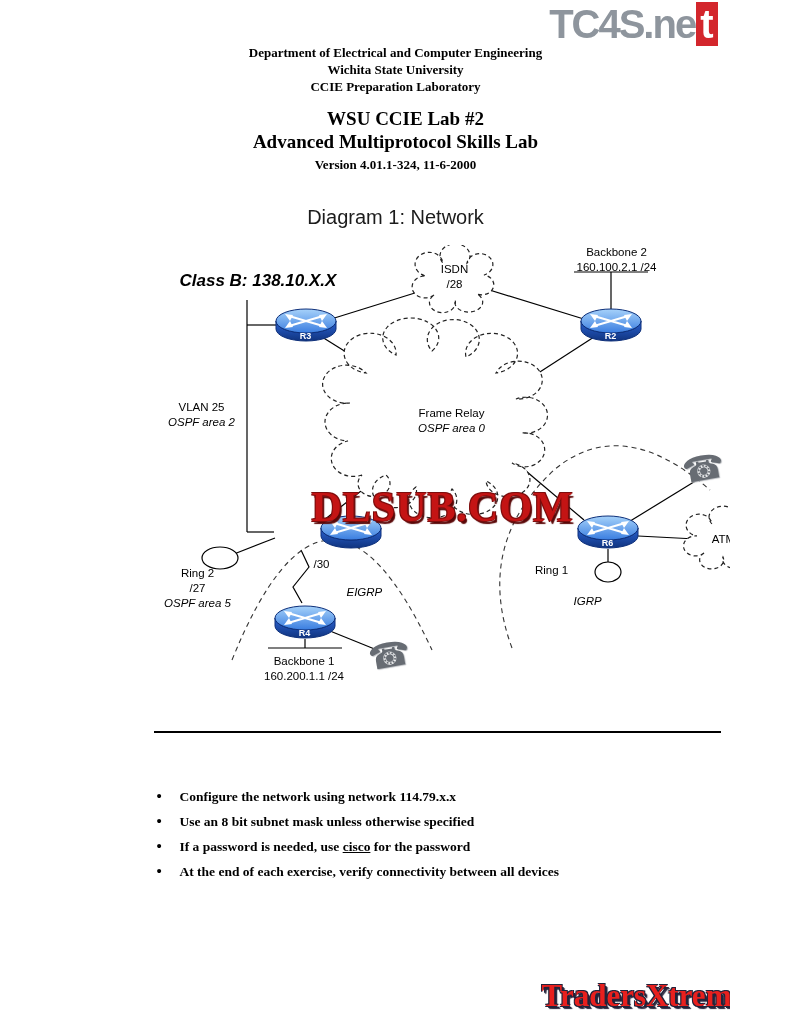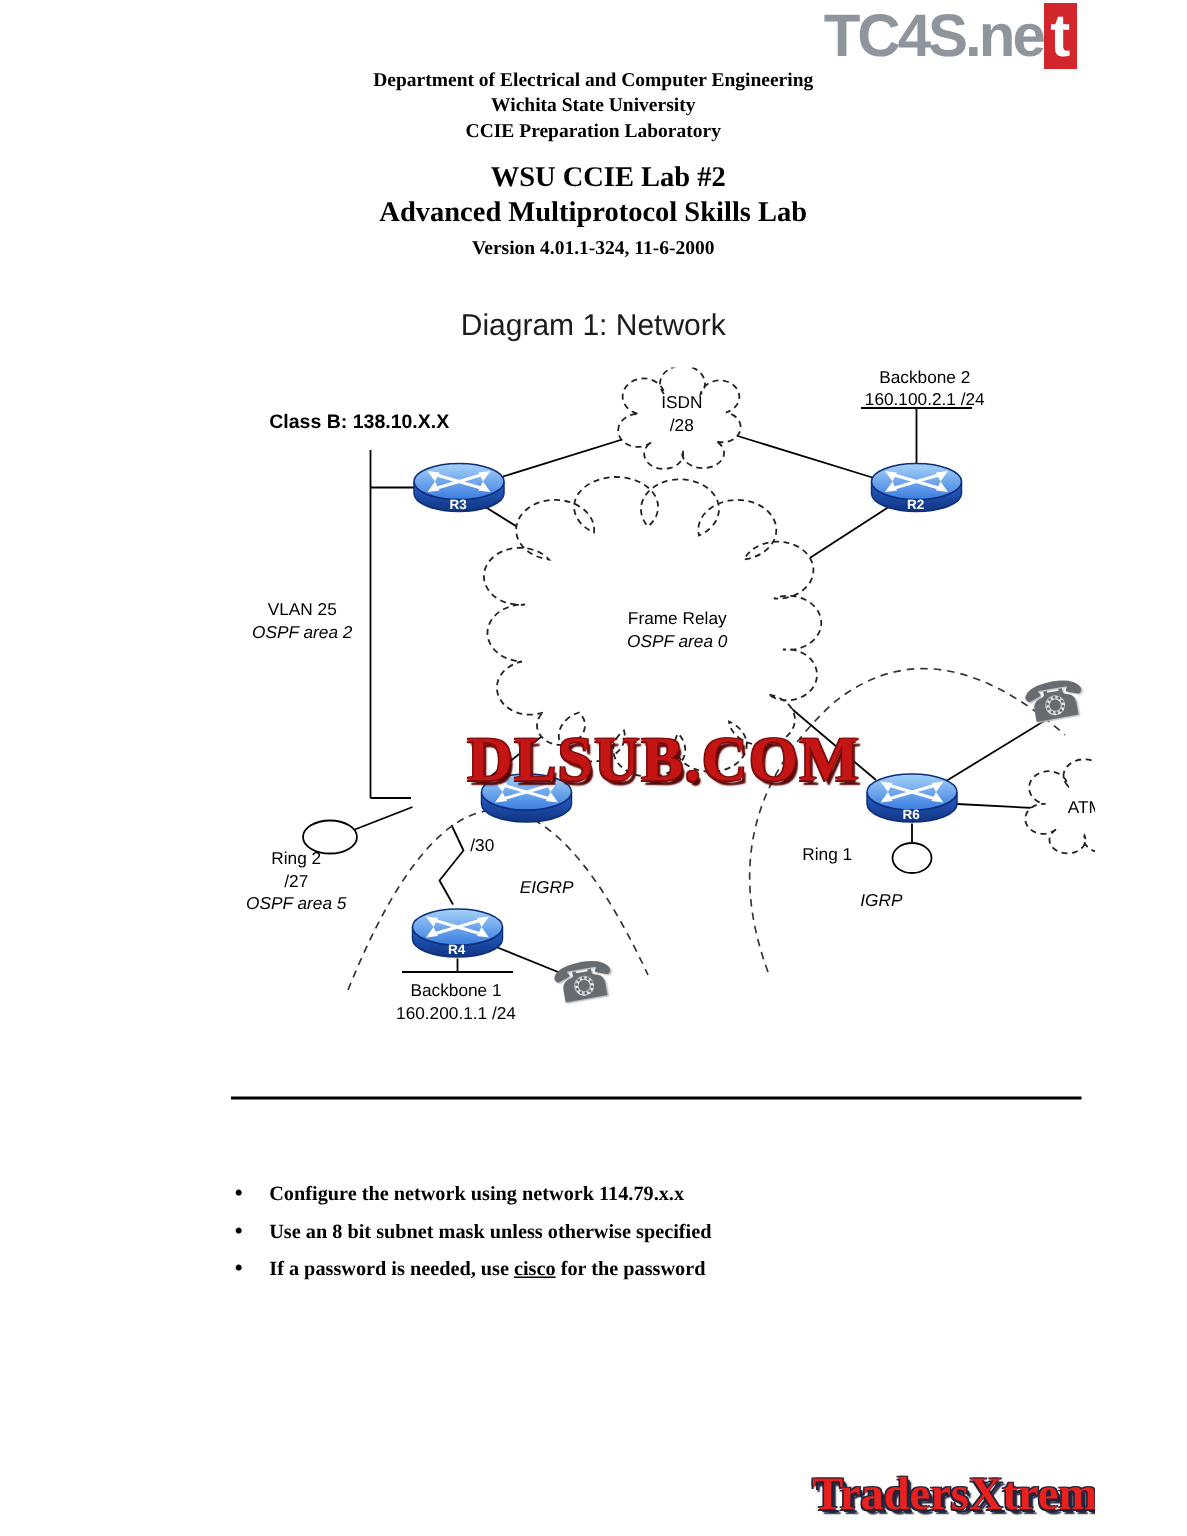--- a/index.html
+++ b/index.html
@@ -22,21 +22,21 @@
                    font-family:"Liberation Sans", sans-serif; font-size:20px; color:#1c1c1c; }
 
   
   .diagram { position:absolute; top:245px; left:0; width:791px; height:470px; }
   .net-svg { position:absolute; top:0; left:0; z-index:1; }
   .lbl { position:absolute; z-index:2; font-family:"Liberation Sans", sans-serif; font-size:11.5px;
          color:#000; white-space:nowrap; line-height:15px; }
   .lbl.c { text-align:center; white-space:normal; }
   .i { font-style:italic; }
   .b { font-weight:bold; }
-  .classb { font-size:13px; }
+  .classb { font-size:17px;font-style:italic; }
 
   .router { position:absolute; z-index:3; width:62px; height:34px; }
   .router .rlabel { position:absolute; bottom:0; left:0; width:100%; text-align:center;
                     font-family:"Liberation Sans", sans-serif; font-weight:bold; font-size:9px;
                     color:#ffffff; line-height:11px; }
 
   .phone { position:absolute; z-index:3; font-family:"DejaVu Sans", sans-serif; font-size:34px;
            color:#676c73; transform:rotate(-10deg); text-shadow:1px 1px 1px #b9bcc0; }
 
   .dlsub { position:absolute; z-index:5; left:250px; top:238px; font-family:"Liberation Serif", serif;
@@ -240,18 +240,19 @@
 
     <div class="dlsub">DLSUB.COM</div>
   </div>
 
   <div class="divider"></div>
 
   <ul class="bullets">
     <li><span class="dot">•</span><span>Configure the network using network 114.79.x.x</span></li>
     <li><span class="dot">•</span><span>Use an 8 bit subnet mask unless otherwise specified</span></li>
     <li><span class="dot">•</span><span><span>If a password is needed, use </span><span class="u">cisco</span><span> for the password</span></span></li>
+    <li><span class="dot">•</span><span>At the end of each exercise, verify connectivity between all devices</span></li>
   </ul>
 
   <div class="page-number">1</div>
 
   <div class="banner">TradersXtreme.com</div>
 </div>
 
 </body></html>

